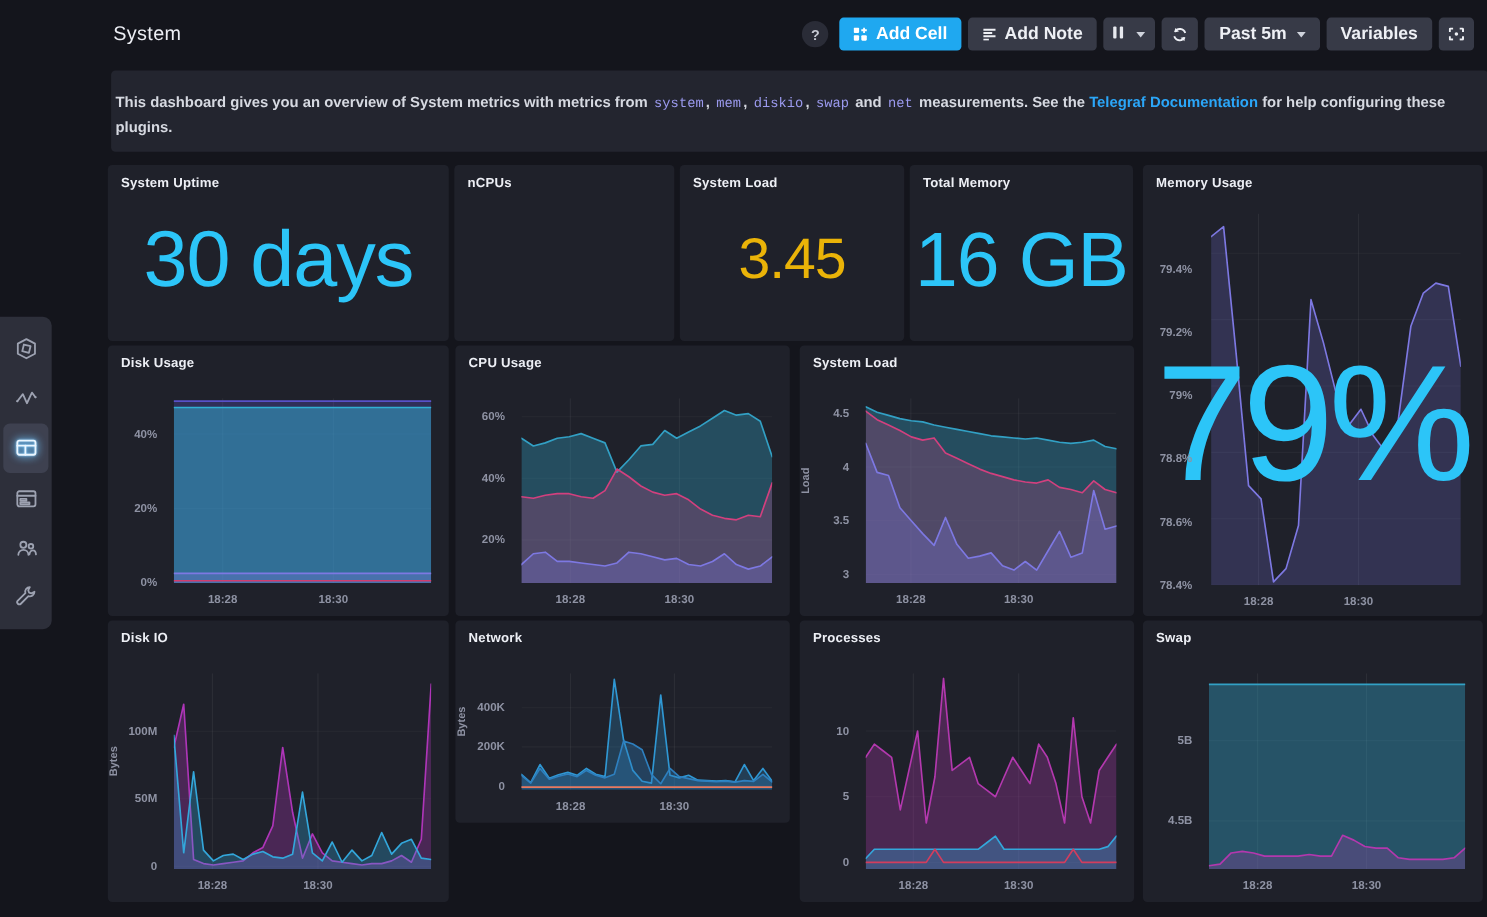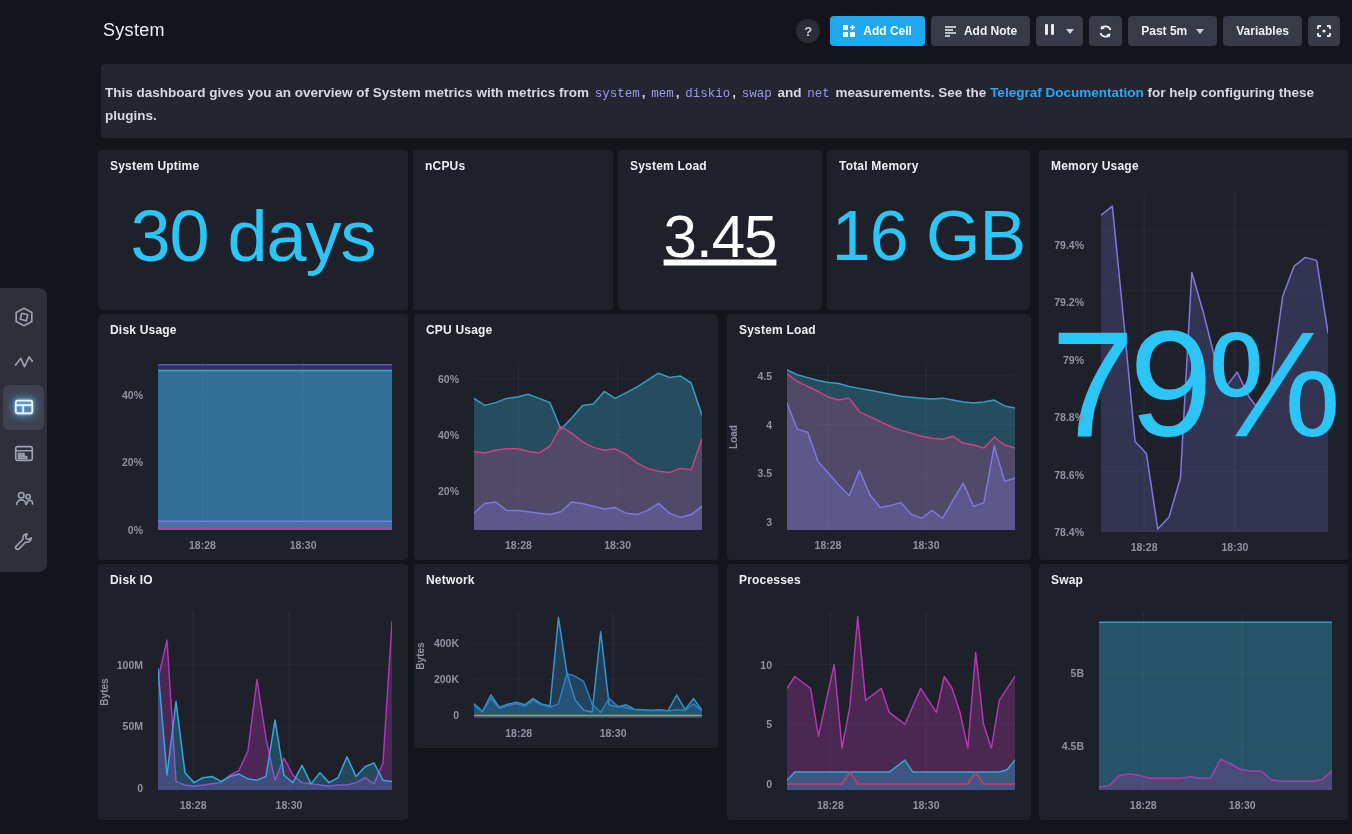--- a/index.html
+++ b/index.html
@@ -5,21 +5,21 @@
   * { margin:0; padding:0; box-sizing:border-box; }
   html,body { width:1352px; height:834px; overflow:hidden; background:#14151c;
     font-family:"Liberation Sans", sans-serif; color:#e7e9ef; }
 
   
   .page-title { position:absolute; left:103px; top:20px; font-size:18px; font-weight:400; color:#eceef4; letter-spacing:.3px; }
   .toolbar { position:absolute; right:12px; top:16px; display:flex; align-items:center; gap:6px; }
   .help-btn { width:24px; height:24px; border-radius:50%; background:#2a2c37; color:#c7cad4;
     display:flex; align-items:center; justify-content:center; font-size:13px; font-weight:700; margin-right:4px; cursor:pointer; }
   .btn { height:30px; border:none; border-radius:4px; background:#373a47; color:#eef0f5;
-    font-family:"Liberation Sans",sans-serif; font-size:12px; font-weight:700; padding:0 13px;
+    font-family:"Liberation Sans",sans-serif; font-size:16px; font-weight:700; padding:0 13px;
     display:flex; align-items:center; gap:7px; cursor:pointer; white-space:nowrap; }
   .btn-primary { background:#1fa8f0; color:#fff; }
   .btn-square { padding:0 9px; }
   .caret { display:inline-block; width:0; height:0; border-left:4px solid transparent; border-right:4px solid transparent; border-top:5px solid #cfd3dc; margin-left:2px; }
   .pause-bars span { display:inline-block; width:3px; height:11px; background:#e7e9ef; margin-right:3px; border-radius:1px; }
   .icon-svg { display:block; }
 
   
   .sidebar { position:absolute; left:0; top:288px; width:47px; height:284px; background:#2d2f3a;
     border-radius:0 8px 8px 0; display:flex; flex-direction:column; align-items:stretch; padding:6px 0; z-index:20; }
@@ -153,21 +153,21 @@
 
 <div class="cell" style="left:98px;top:150px;width:310px;height:160px">
   <div class="cell-title">System Uptime</div>
   <div class="stat-value" style="font-size: 72px; color: rgb(44, 197, 248);">30 days</div>
 </div>
 <div class="cell" style="left:413px;top:150px;width:200px;height:160px">
   <div class="cell-title">nCPUs</div>
 </div>
 <div class="cell" style="left:618px;top:150px;width:204px;height:160px">
   <div class="cell-title">System Load</div>
-  <div class="stat-value" style="font-size: 60px; color: #ffffff; text-decoration: underline;">3.45</div>
+  <div class="stat-value" style="font-size: 52px; color: #eab308;">3.45</div>
 </div>
 <div class="cell" style="left:827px;top:150px;width:203px;height:160px">
   <div class="cell-title">Total Memory</div>
   <div class="stat-value" style="font-size: 70px; color: rgb(44, 197, 248);">16 GB</div>
 </div>
 
 <div class="cell cell-memory" style="left:1039px;top:150px;width:309px;height:410px">
   <div class="cell-title">Memory Usage</div>
   <div class="plot">
     <svg viewBox="0 0 100 100" preserveAspectRatio="none">

